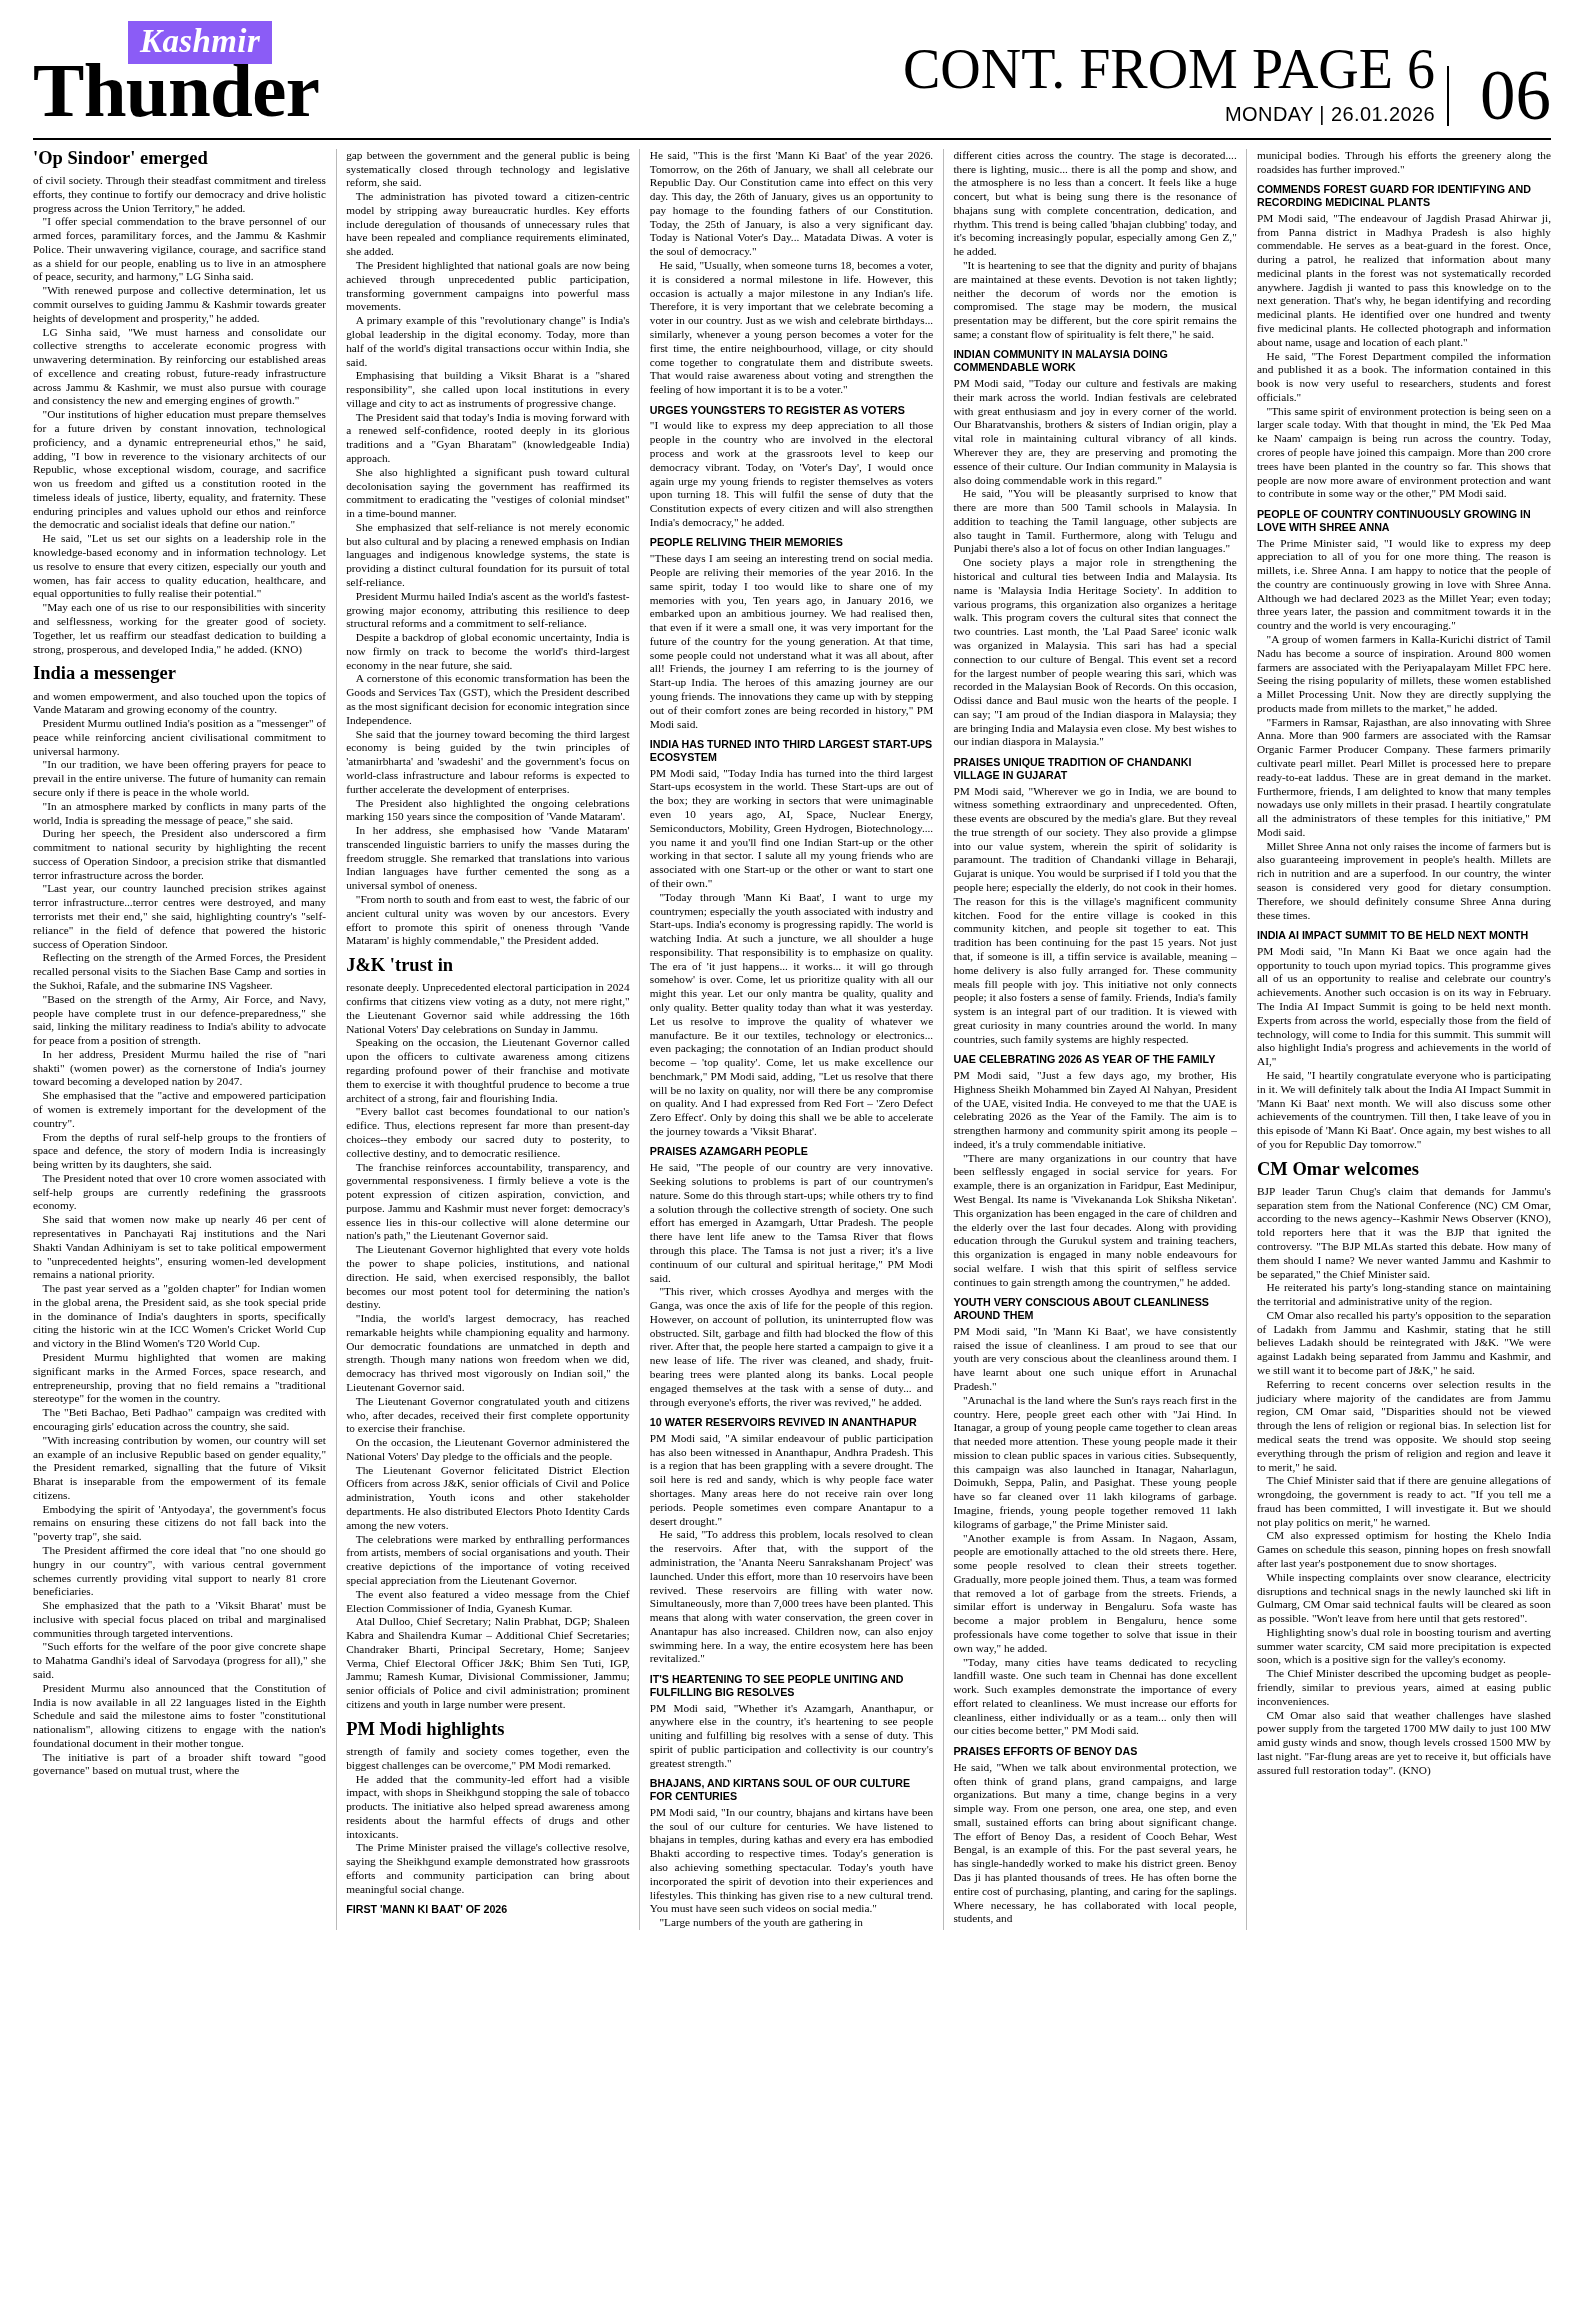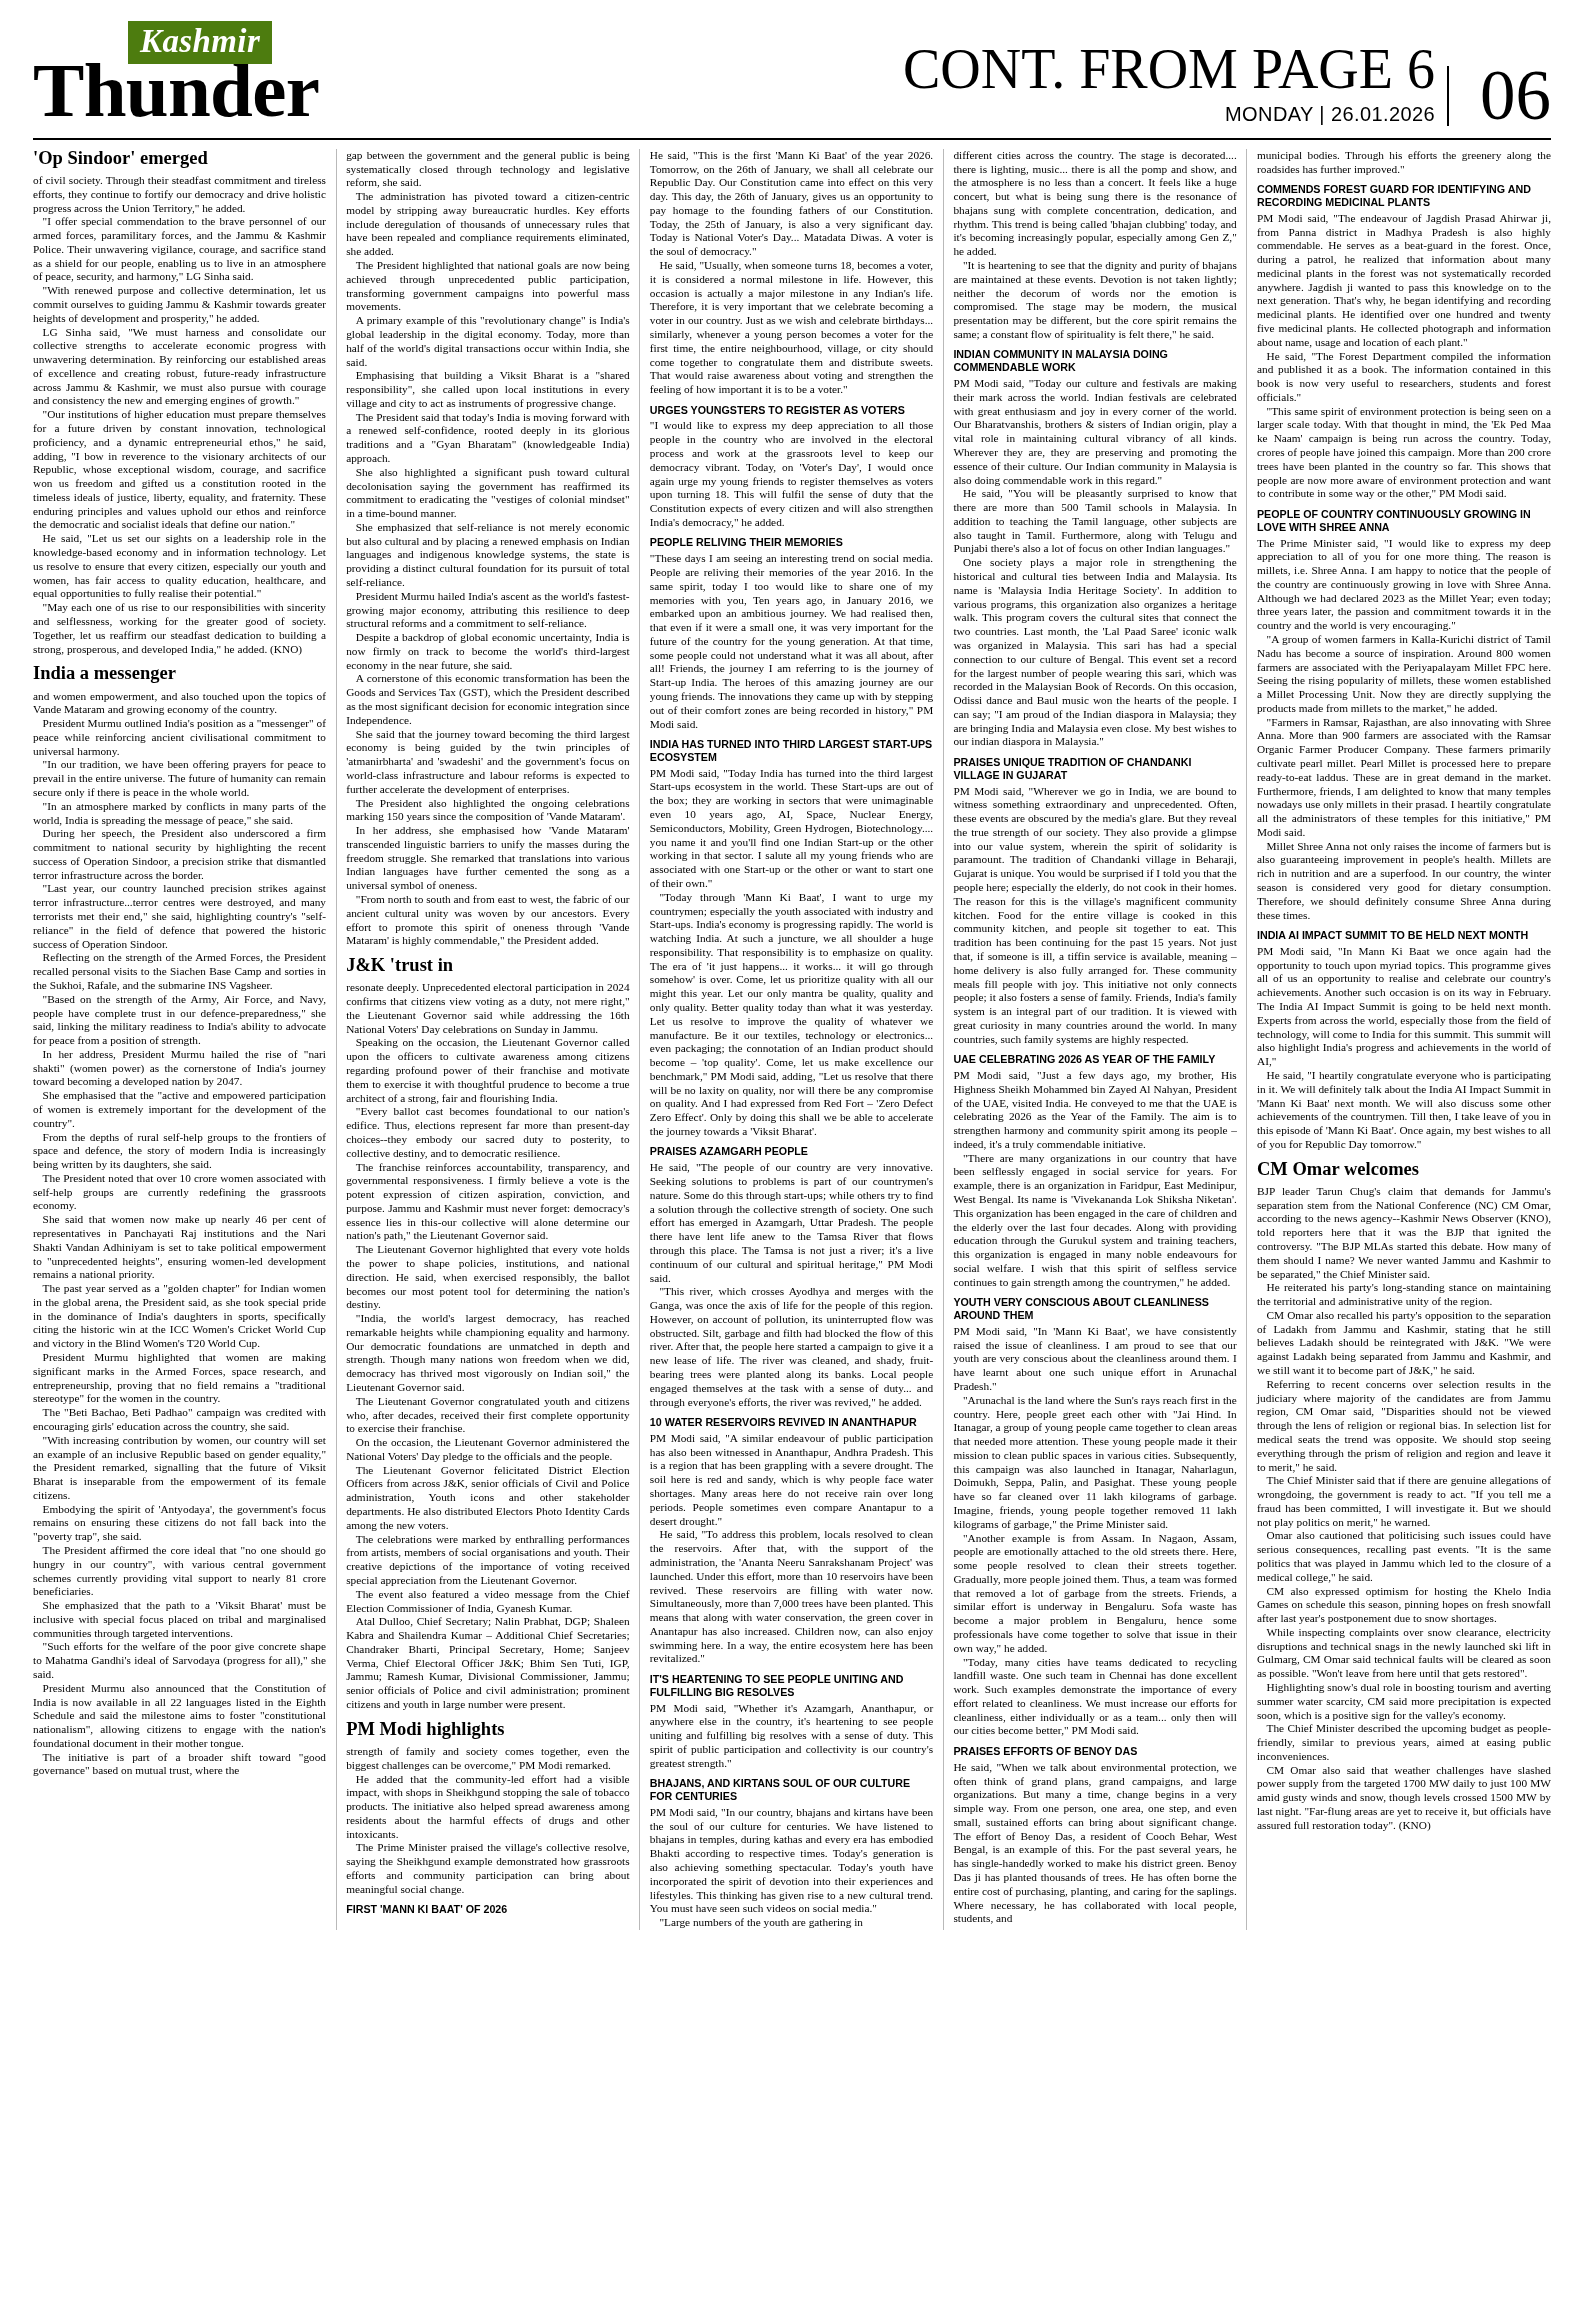--- a/index.html
+++ b/index.html
@@ -27,21 +27,21 @@
     padding-bottom: 4.4px;
   }
   .brand {
     position: relative;
     width: 415px;
   }
   .brand-kashmir {
     position: absolute;
     left: 95px;
     top: -6px;
-    background: #4d7c0f;
+    background: #8b5cf6;
     color: #fff;
     font-family: "Liberation Serif", serif;
     font-style: italic;
     font-weight: bold;
     font-size: 33px;
     line-height: 1;
     padding: 4.4px 12px 6px 12px;
     letter-spacing: 0.4px;
   }
   .brand-thunder {
@@ -278,21 +278,20 @@
       <p>Millet Shree Anna not only raises the income of farmers but is also guaranteeing improvement in people's health. Millets are rich in nutrition and are a superfood. In our country, the winter season is considered very good for dietary consumption. Therefore, we should definitely consume Shree Anna during these times.</p>
       <p class="subhead">INDIA AI IMPACT SUMMIT TO BE HELD NEXT MONTH</p>
       <p class="noindent">PM Modi said, "In Mann Ki Baat we once again had the opportunity to touch upon myriad topics. This programme gives all of us an opportunity to realise and celebrate our country's achievements. Another such occasion is on its way in February. The India AI Impact Summit is going to be held next month. Experts from across the world, especially those from the field of technology, will come to India for this summit. This summit will also highlight India's progress and achievements in the world of AI,"</p>
       <p>He said, "I heartily congratulate everyone who is participating in it. We will definitely talk about the India AI Impact Summit in 'Mann Ki Baat' next month. We will also discuss some other achievements of the countrymen. Till then, I take leave of you in this episode of 'Mann Ki Baat'. Once again, my best wishes to all of you for Republic Day tomorrow."</p>
       <h2 class="headline" style="margin-top:8.1px;">CM Omar welcomes</h2>
       <p class="noindent">BJP leader Tarun Chug's claim that demands for Jammu's separation stem from the National Conference (NC) CM Omar, according to the news agency--Kashmir News Observer (KNO), told reporters here that it was the BJP that ignited the controversy. "The BJP MLAs started this debate. How many of them should I name? We never wanted Jammu and Kashmir to be separated," the Chief Minister said.</p>
       <p>He reiterated his party's long-standing stance on maintaining the territorial and administrative unity of the region.</p>
       <p>CM Omar also recalled his party's opposition to the separation of Ladakh from Jammu and Kashmir, stating that he still believes Ladakh should be reintegrated with J&amp;K. "We were against Ladakh being separated from Jammu and Kashmir, and we still want it to become part of J&amp;K," he said.</p>
       <p>Referring to recent concerns over selection results in the judiciary where majority of the candidates are from Jammu region, CM Omar said, "Disparities should not be viewed through the lens of religion or regional bias. In selection list for medical seats the trend was opposite. We should stop seeing everything through the prism of religion and region and leave it to merit," he said.</p>
       <p>The Chief Minister said that if there are genuine allegations of wrongdoing, the government is ready to act. "If you tell me a fraud has been committed, I will investigate it. But we should not play politics on merit," he warned.</p>
-      <p>Omar also cautioned that politicising such issues could have serious consequences, recalling past events. "It is the same politics that was played in Jammu which led to the closure of a medical college," he said.</p>
       <p>CM also expressed optimism for hosting the Khelo India Games on schedule this season, pinning hopes on fresh snowfall after last year's postponement due to snow shortages.</p>
       <p>While inspecting complaints over snow clearance, electricity disruptions and technical snags in the newly launched ski lift in Gulmarg, CM Omar said technical faults will be cleared as soon as possible. "Won't leave from here until that gets restored".</p>
       <p>Highlighting snow's dual role in boosting tourism and averting summer water scarcity, CM said more precipitation is expected soon, which is a positive sign for the valley's economy.</p>
       <p>The Chief Minister described the upcoming budget as people-friendly, similar to previous years, aimed at easing public inconveniences.</p>
       <p>CM Omar also said that weather challenges have slashed power supply from the targeted 1700 MW daily to just 100 MW amid gusty winds and snow, though levels crossed 1500 MW by last night. "Far-flung areas are yet to receive it, but officials have assured full restoration today". (KNO)</p>
     </div>
 
   </div>
 </div>
 

